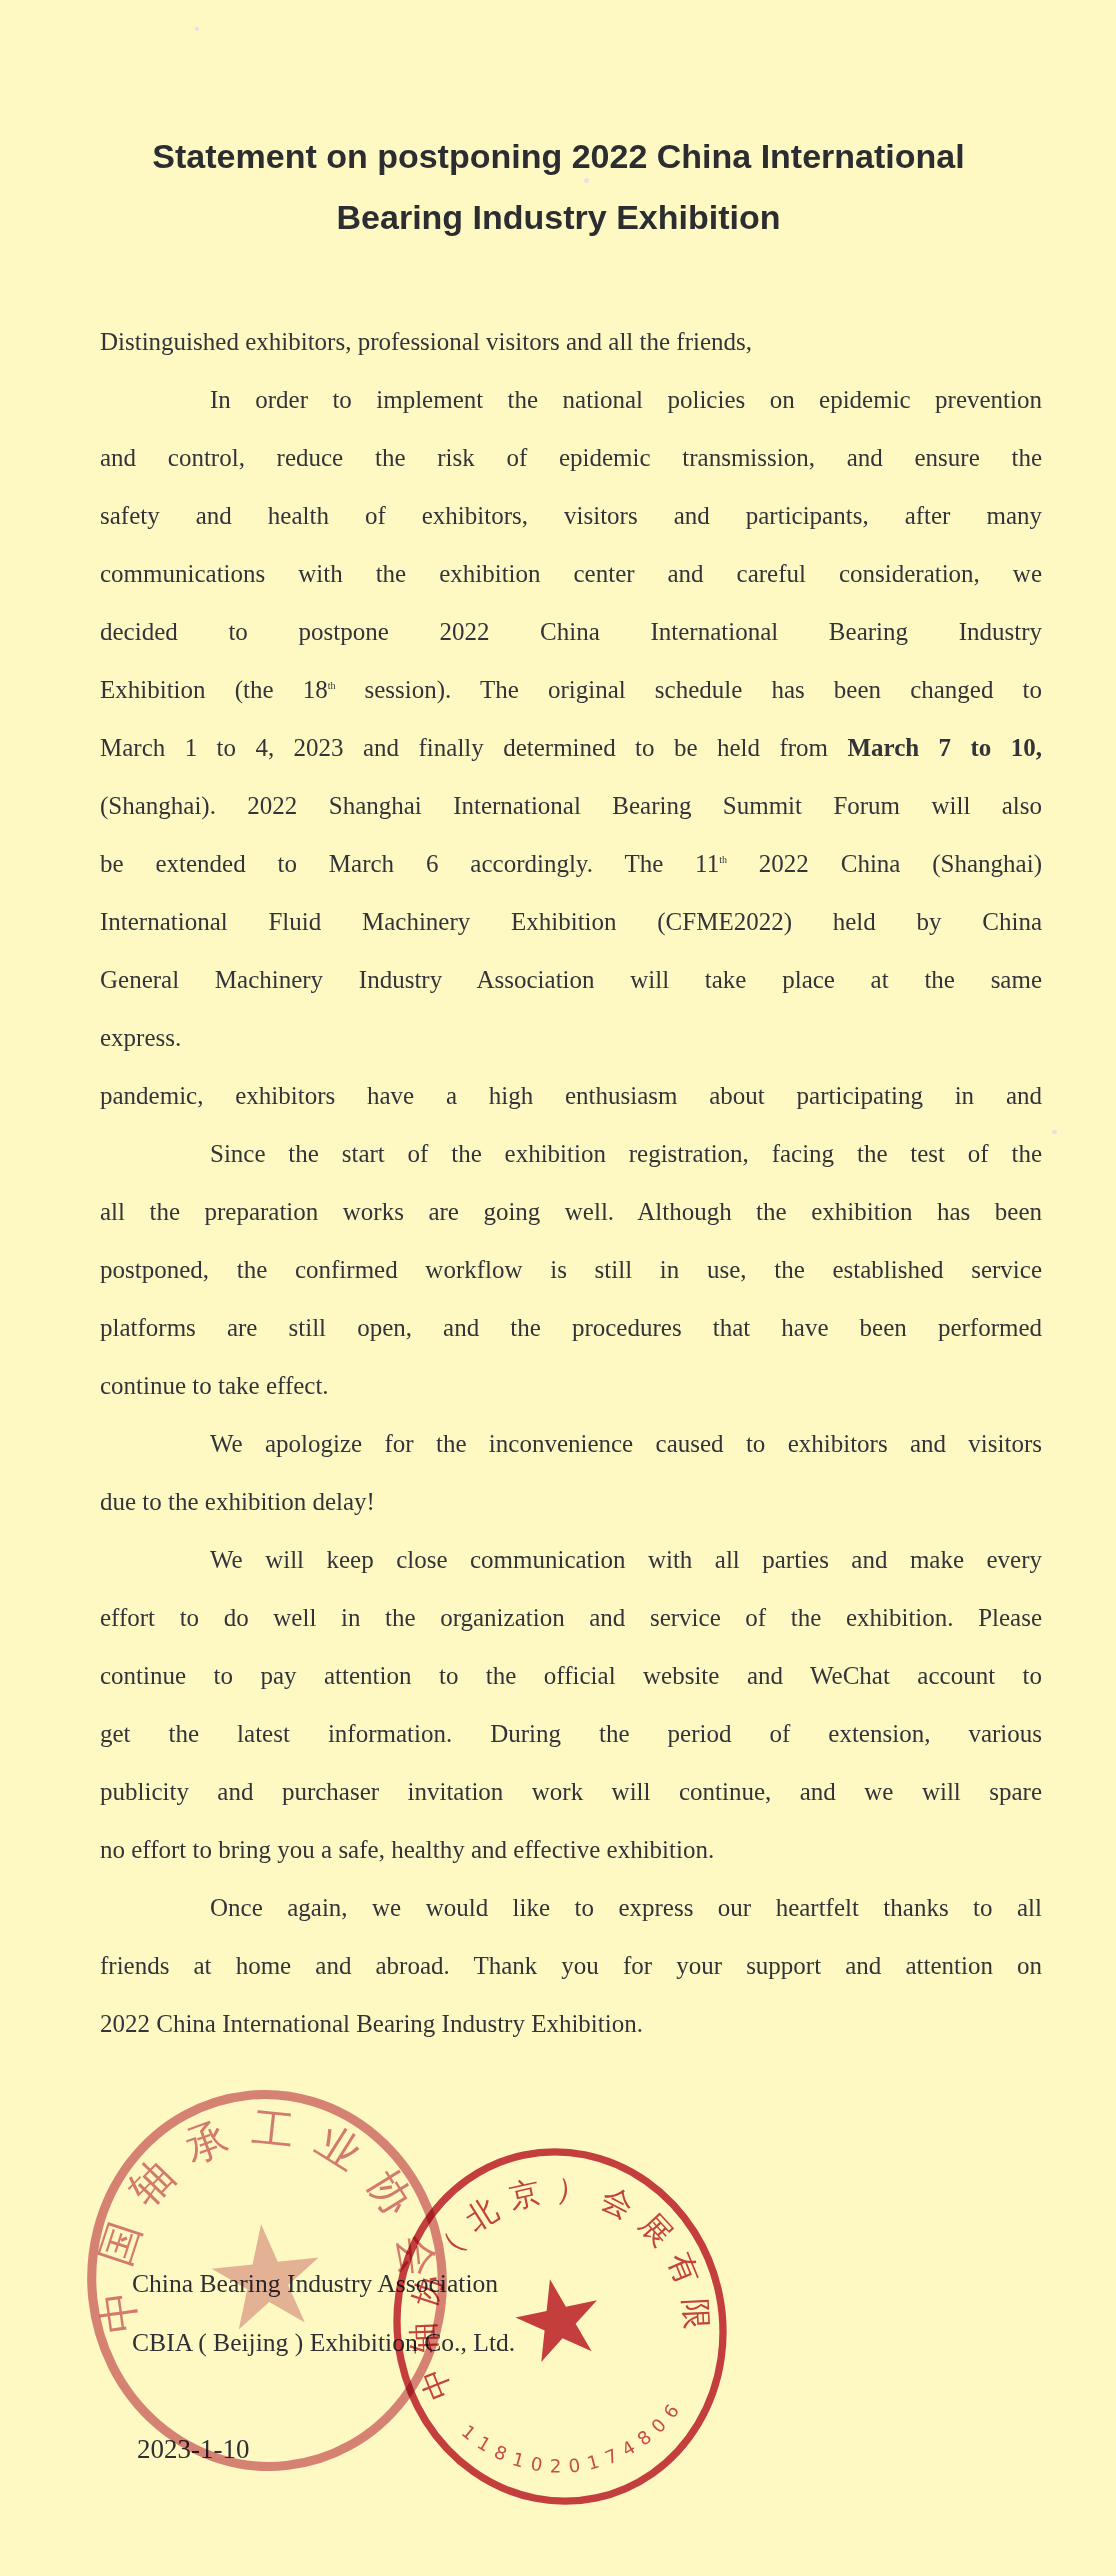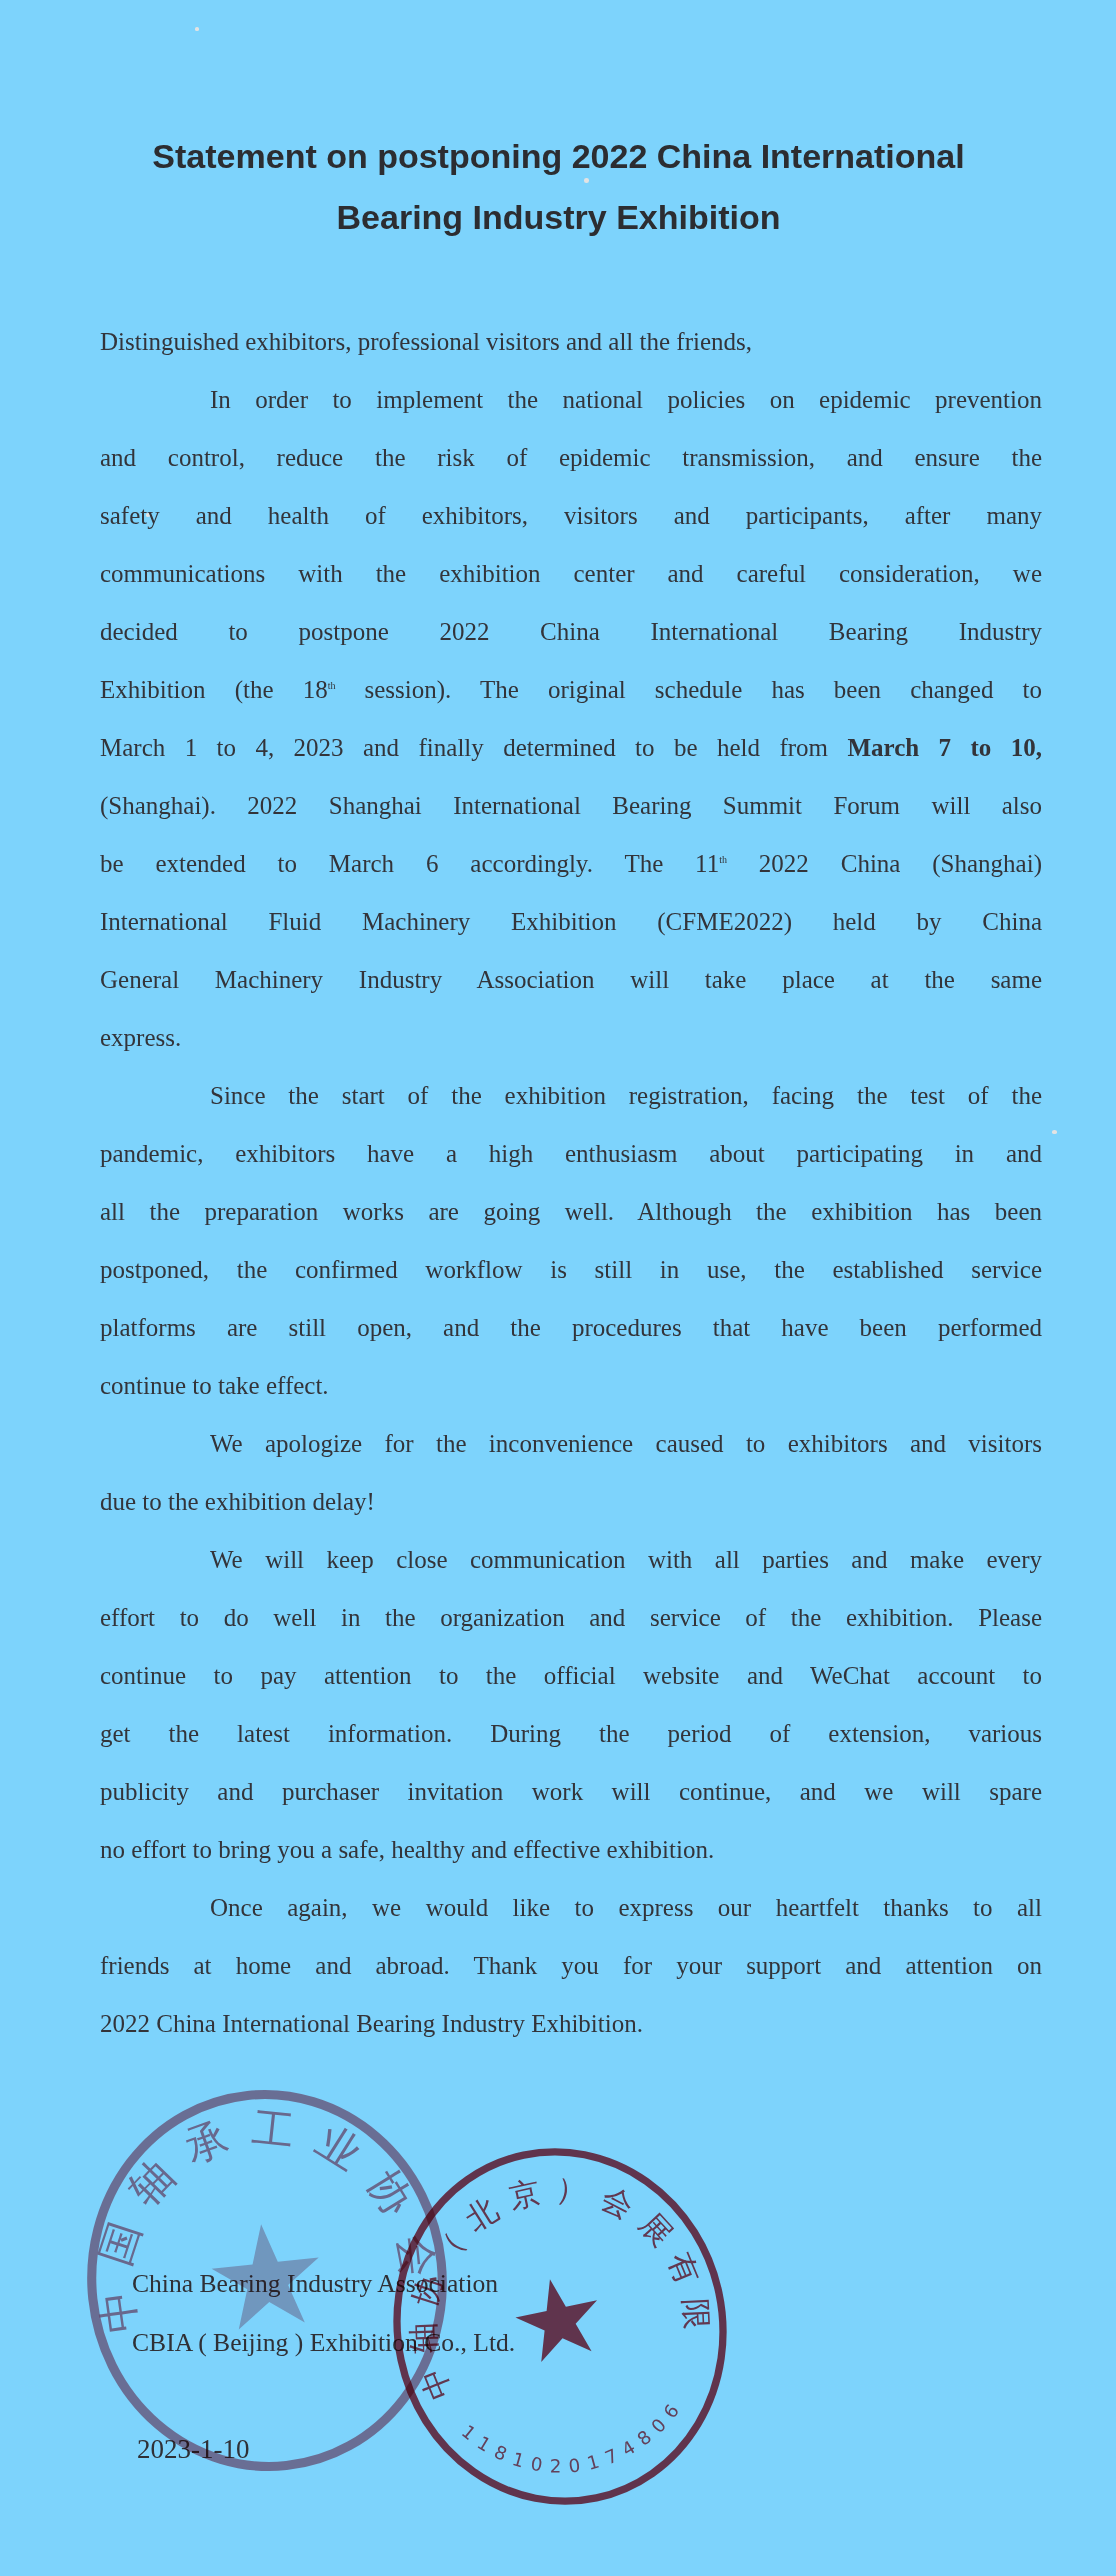--- a/index.html
+++ b/index.html
@@ -1,18 +1,18 @@
 <!DOCTYPE html>
 <html style="font-size:14.6px"><head>
 <meta charset="utf-8">
 <style>
   html,body { margin:0; padding:0; background:#ffffff; }
   .page {
     position:relative; width:1117px; height:2576px;
-    background:#7dd3fc; overflow:hidden;
+    background:#fef9c3; overflow:hidden;
     font-family:"Liberation Serif", serif; color:#33343a;
   }
   .title {
     position:absolute; top:126px; left:0; width:100%;
     text-align:center;
     font-family:"Liberation Sans", sans-serif; font-weight:bold;
     font-size:34px; line-height:61px; color:#2c2d31;
   }
   .doc-body { position:absolute; top:313px; left:91px; width:951px; }
   .line { height:58px; line-height:58px; font-size:25px; text-align:left;margin-left:9px; }
@@ -65,22 +65,22 @@
       <div class="line justify"><span>safety and health of exhibitors, visitors and participants, after many</span></div>
       <div class="line justify"><span>communications with the exhibition center and careful consideration, we</span></div>
       <div class="line justify"><span>decided to postpone 2022 China International Bearing Industry</span></div>
       <div class="line justify"><span>Exhibition (the 18</span><span class="sup">th</span><span> session). The original schedule has been changed to</span></div>
       <div class="line justify"><span>March 1 to 4, 2023 and finally determined to be held from </span><span class="bold">March 7 to 10,</span></div>
       <div class="line justify"><span>(Shanghai). 2022 Shanghai International Bearing Summit Forum will also</span></div>
       <div class="line justify"><span>be extended to March 6 accordingly. The 11</span><span class="sup">th</span><span> 2022 China (Shanghai)</span></div>
       <div class="line justify"><span>International Fluid Machinery Exhibition (CFME2022) held by China</span></div>
       <div class="line justify"><span>General Machinery Industry Association will take place at the same</span></div>
       <div class="line"><span>express.</span></div>
+      <div class="line justify"><span>pandemic, exhibitors have a high enthusiasm about participating in and</span></div>
       <div class="line justify indent"><span>Since the start of the exhibition registration, facing the test of the</span></div>
-      <div class="line justify"><span>pandemic, exhibitors have a high enthusiasm about participating in and</span></div>
       <div class="line justify"><span>all the preparation works are going well. Although the exhibition has been</span></div>
       <div class="line justify"><span>postponed, the confirmed workflow is still in use, the established service</span></div>
       <div class="line justify"><span>platforms are still open, and the procedures that have been performed</span></div>
       <div class="line"><span>continue to take effect.</span></div>
       <div class="line justify indent"><span>We apologize for the inconvenience caused to exhibitors and visitors</span></div>
       <div class="line"><span>due to the exhibition delay!</span></div>
       <div class="line justify indent"><span>We will keep close communication with all parties and make every</span></div>
       <div class="line justify"><span>effort to do well in the organization and service of the exhibition. Please</span></div>
       <div class="line justify"><span>continue to pay attention to the official website and WeChat account to</span></div>
       <div class="line justify"><span>get the latest information. During the period of extension, various</span></div>

